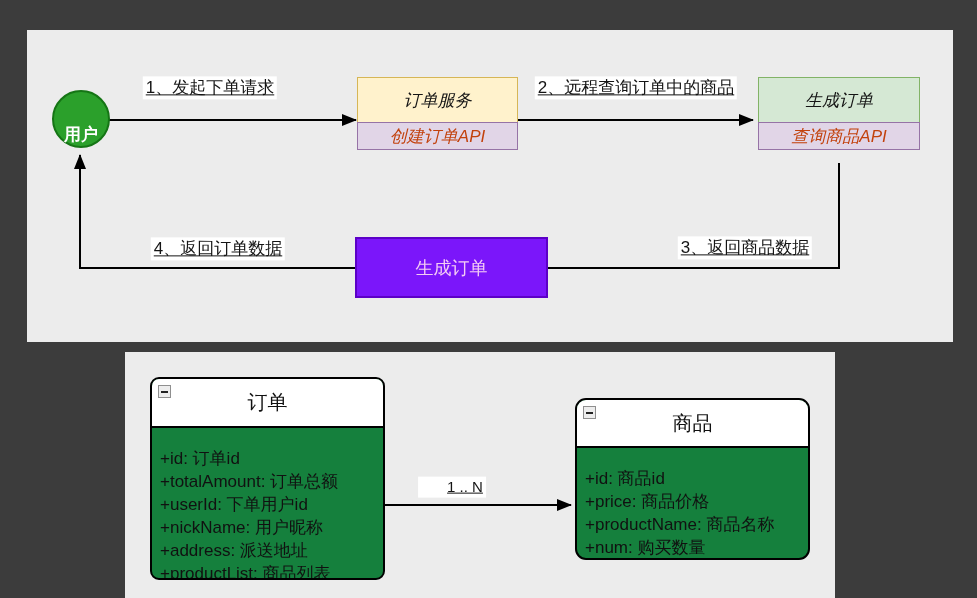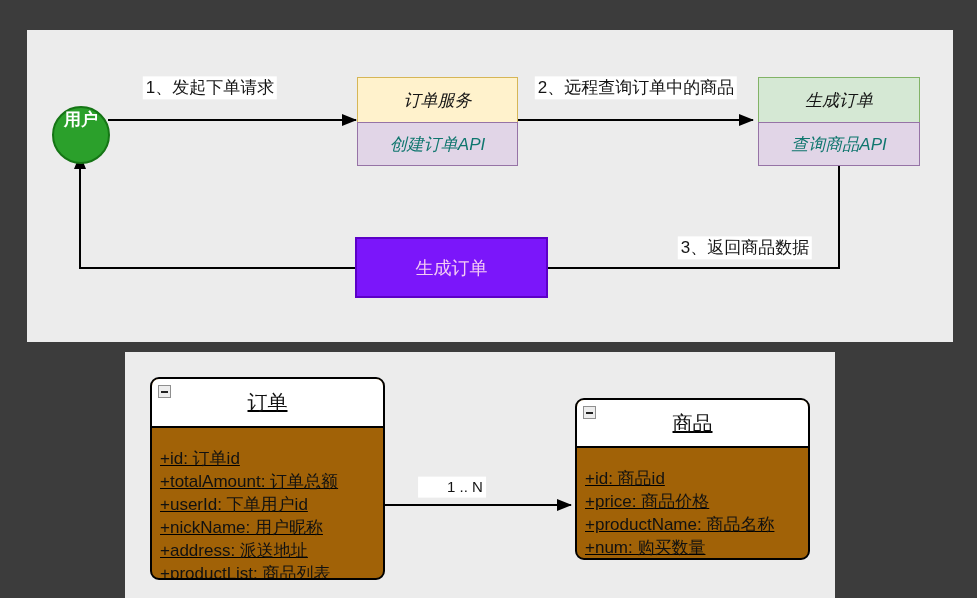--- a/index.html
+++ b/index.html
@@ -4,41 +4,41 @@
 <style>
   html,body{margin:0;padding:0;background:#3C3C3C;}
   *{box-sizing:border-box;font-family:"Liberation Sans","DejaVu Sans",sans-serif;}
   .stage{position:relative;width:977px;height:598px;background:#3C3C3C;overflow:hidden;}
   .panel{position:absolute;background:#ECECEC;}
   .panel-top{left:27px;top:30px;width:926px;height:312px;}
   .panel-bottom{left:125px;top:352px;width:710px;height:246px;}
   .layer{position:absolute;left:0;top:0;width:100%;height:100%;}
 
   
-  .user-circle{position:absolute;left:25px;top:76px;width:58px;height:58px;border-radius:50%;
-    background:#2BA02B;border:2px solid #157515;display:flex;align-items:flex-start;justify-content:center;
+  .user-circle{position:absolute;left:25px;top:60px;width:58px;height:58px;border-radius:50%;
+    background:#2BA02B;border:2px solid #157515;display:flex;align-items:flex-end;justify-content:center;
     color:#FFFFFF;font-weight:bold;font-size:17px;}
   .svc-stack{position:absolute;display:flex;flex-direction:column;font-style:italic;}
   .svc-stack{left:330px;top:47px;width:161px;}
   .svc-stack.right{left:731px;width:162px;}
   .svc-top{height:46px;display:flex;align-items:center;justify-content:center;font-size:17px;color:#141414;}
-  .svc-bottom{height:44px;display:flex;align-items:center;justify-content:center;font-size:17px;color:#0f766e;text-align:center;}
+  .svc-bottom{height:28px;display:flex;align-items:center;justify-content:center;font-size:17px;color:#c2410c;text-align:center;}
   .yellow{background:#FFF2CC;border:1px solid #D6B656;}
   .green{background:#D5E8D4;border:1px solid #82B366;}
   .purple{background:#E1D5E7;border:1px solid #9673A6;margin-top:-1px;}
   .gen-order{position:absolute;left:328px;top:207px;width:193px;height:61px;background:#7B16FA;
     border:2px solid #5C00C7;display:flex;align-items:center;justify-content:center;
     color:#F4CCF4;font-size:18px;}
   .edge-label{position:absolute;transform:translate(-50%,-50%);background:#FFFFFF;color:#141414;
-    font-size:17px;white-space:nowrap;padding:1px 3px;line-height:1.25;}
+    font-size:17px;white-space:nowrap;padding:1px 3px;line-height:1.25;text-decoration:underline;}
 
   
-  .uml-class{position:absolute;border:2.5px solid #000;border-radius:9px;background:#a16207;overflow:hidden;text-decoration:underline;}
+  .uml-class{position:absolute;border:2.5px solid #000;border-radius:9px;background:#15803d;overflow:hidden;}
   .uml-order{left:25px;top:25px;width:235px;height:203px;}
-  .uml-product{left:450px;top:46px;width:235px;height:162px;}
+  .uml-product{left:450px;top:46px;width:235px;height:162px;border-radius:11px;}
   .uml-header{position:relative;background:#FFFFFF;border-bottom:2.5px solid #000;
     display:flex;align-items:center;justify-content:center;font-size:20px;color:#111;}
   .uml-order .uml-header{height:49px;}
   .uml-product .uml-header{height:48px;}
   .collapse-btn{position:absolute;left:6px;top:6px;width:13px;height:13px;background:#EDEDED;
     border:1px solid #8F8F8F;display:flex;align-items:center;justify-content:center;}
   .collapse-btn .bar{width:7px;height:2px;background:#222;}
   .uml-attrs{padding:19px 8px;font-size:17px;line-height:23px;color:#111;white-space:nowrap;}
   .mult-label{font-size:15px;}
   svg path{fill:none;stroke:#000;stroke-width:2px;}
@@ -76,20 +76,21 @@
       <div class="svc-bottom purple">查询商品API</div>
     </div>
 
     <div class="gen-order">
       <span>生成订单</span>
     </div>
 
     <div class="edge-label" style="left:183px;top:58px;">1、发起下单请求</div>
     <div class="edge-label" style="left:609px;top:58px;">2、远程查询订单中的商品</div>
     <div class="edge-label" style="left:718px;top:218px;">3、返回商品数据</div>
+    <div class="edge-label" style="left:191px;top:219px;">4、返回订单数据</div>
   </div>
 
   <div class="panel panel-bottom">
 
     <svg class="layer" width="710" height="246" viewBox="0 0 710 246">
       <defs>
         <marker id="ah2" markerUnits="userSpaceOnUse" markerWidth="16" markerHeight="13" refX="14" refY="6" orient="auto">
           <path d="M0,0 L15,6 L0,12 Z" style="fill:#000;stroke:none;"></path>
         </marker>
       </defs>

